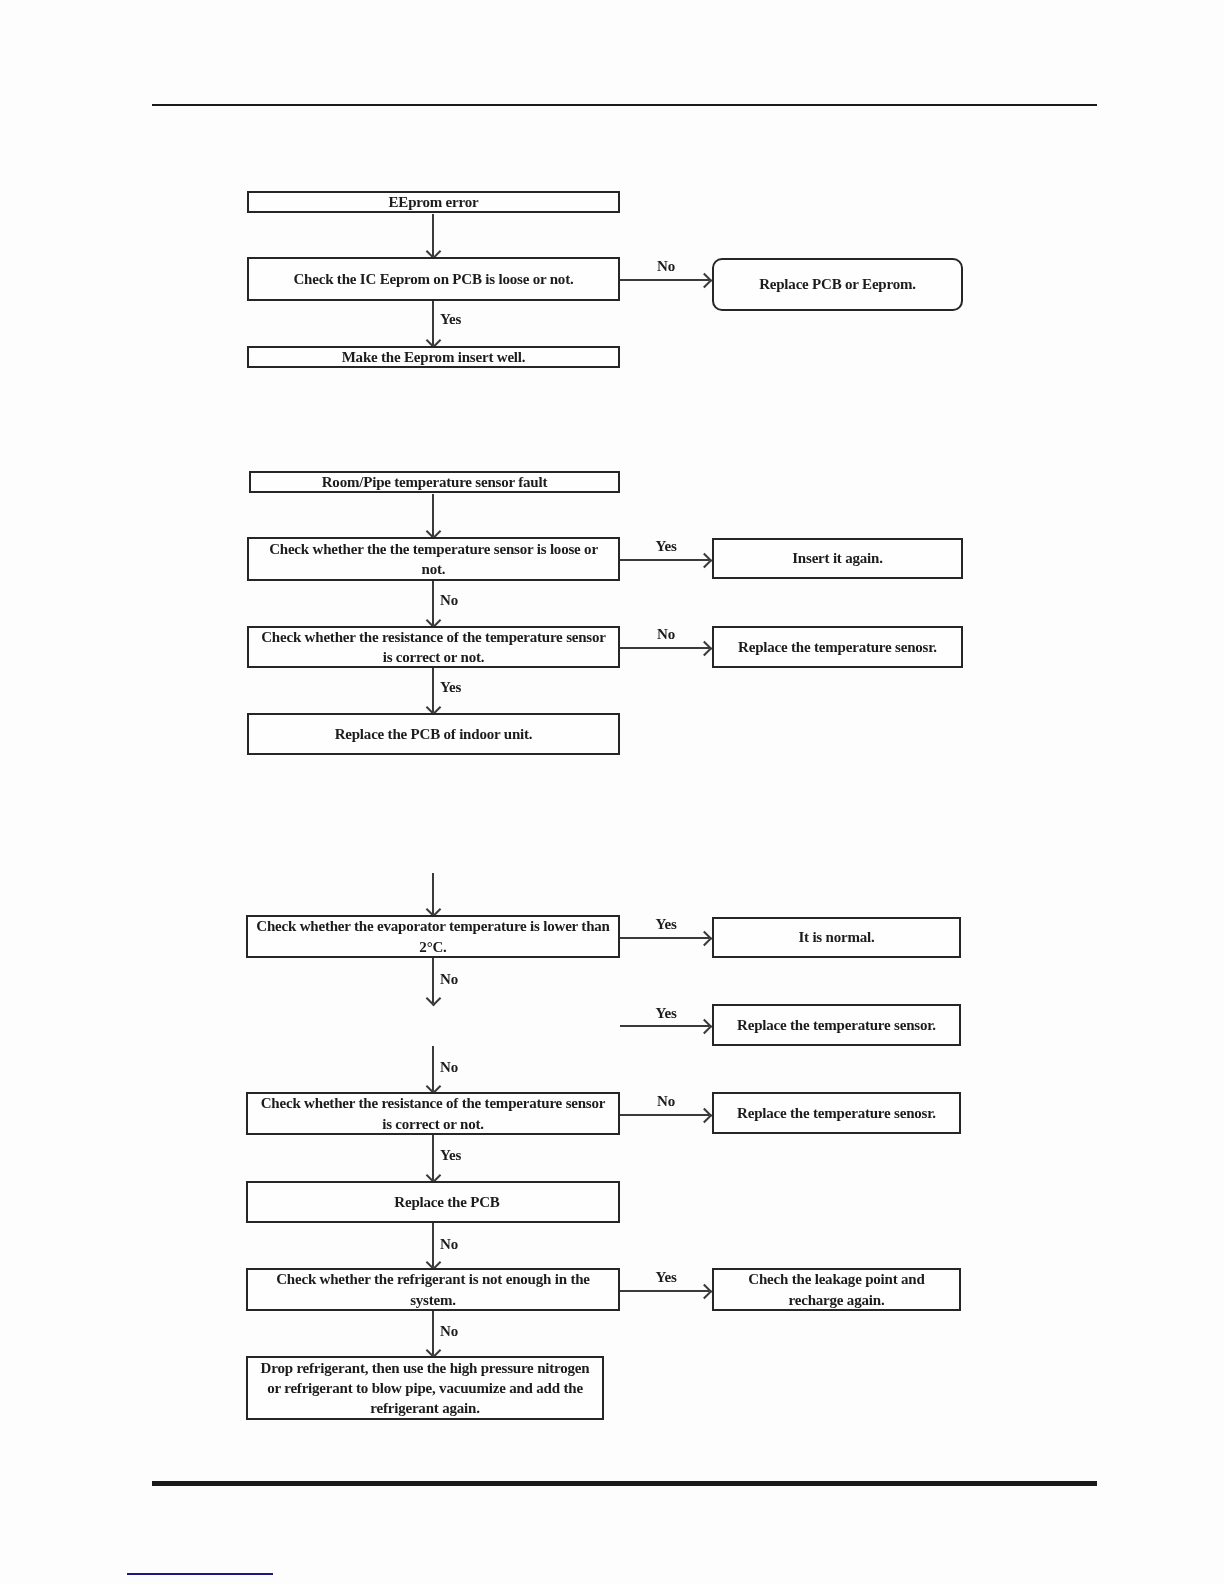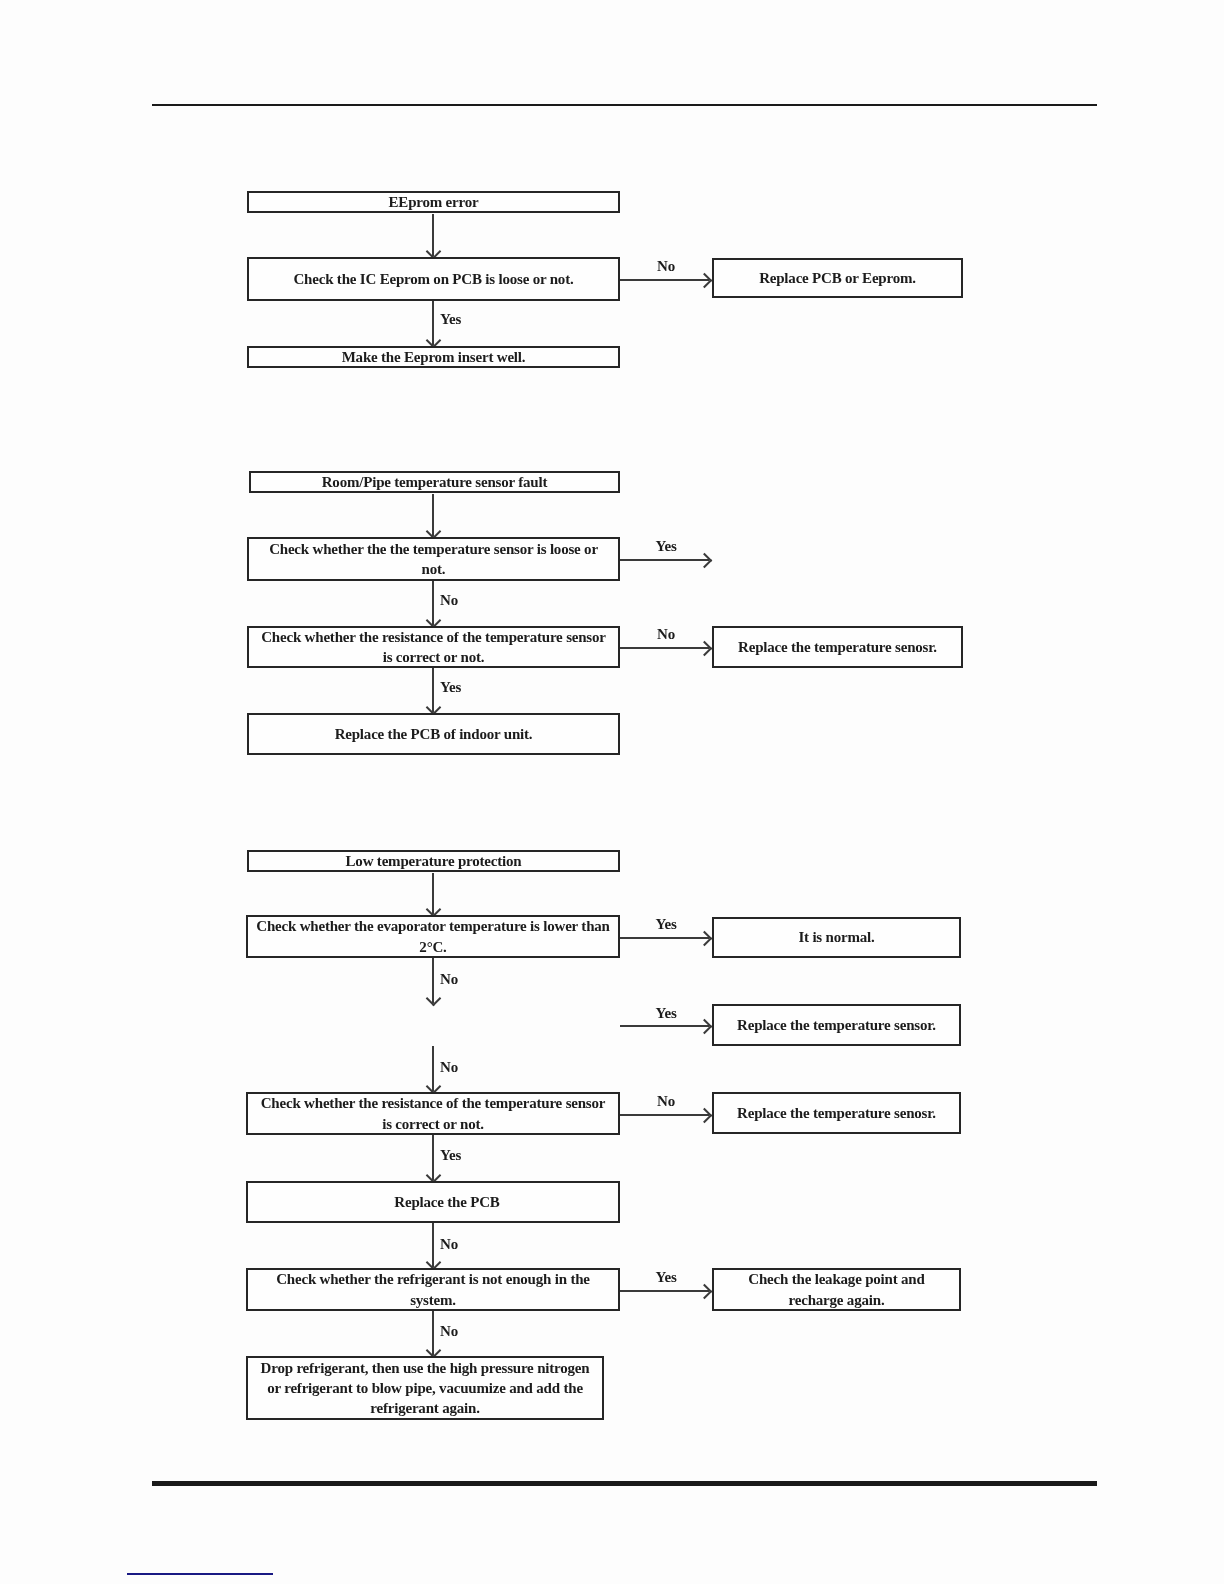--- a/index.html
+++ b/index.html
@@ -90,53 +90,53 @@
 
   <div class="node" style="left:247px; top:191px; width:373px; height:22px;">EEprom error</div>
 
   <div class="arrow-v" style="left:432px; top:214px; height:42px;"></div>
 
   <div class="node" style="left:247px; top:257px; width:373px; height:44px;">Check the IC Eeprom on PCB is loose or not.</div>
 
   <span class="edge-label center" style="left:644px; top:258px;">No</span>
   <div class="arrow-h" style="left:620px; top:279px; width:89px;"></div>
 
-  <div class="node" style="left:712px; top:258px; width:251px; height:40px;">Replace PCB or Eeprom.</div>
+  <div class="node" style="left:712px; top:258px; width:251px; height:53px;border-radius:10px;">Replace PCB or Eeprom.</div>
 
   <span class="edge-label" style="left:440px; top:311px;">Yes</span>
   <div class="arrow-v" style="left:432px; top:301px; height:44px;"></div>
 
   <div class="node" style="left:247px; top:346px; width:373px; height:22px;">Make the Eeprom insert well.</div>
 
   <div class="node" style="left:249px; top:471px; width:371px; height:22px;">Room/Pipe temperature sensor fault</div>
 
   <div class="arrow-v" style="left:432px; top:494px; height:42px;"></div>
 
   <div class="node" style="left:247px; top:537px; width:373px; height:44px;">Check whether the the temperature sensor is loose or not.</div>
 
   <span class="edge-label center" style="left:644px; top:538px;">Yes</span>
   <div class="arrow-h" style="left:620px; top:559px; width:89px;"></div>
 
+  <div class="node" style="left:712px; top:538px; width:251px; height:41px;">Insert it again.</div>
 
   <span class="edge-label" style="left:440px; top:592px;">No</span>
   <div class="arrow-v" style="left:432px; top:581px; height:44px;"></div>
 
   <div class="node" style="left:247px; top:626px; width:373px; height:42px;">Check whether the resistance of the temperature sensor is correct or not.</div>
 
   <span class="edge-label center" style="left:644px; top:626px;">No</span>
   <div class="arrow-h" style="left:620px; top:647px; width:89px;"></div>
 
   <div class="node" style="left:712px; top:626px; width:251px; height:42px;">Replace the temperature senosr.</div>
 
   <span class="edge-label" style="left:440px; top:679px;">Yes</span>
   <div class="arrow-v" style="left:432px; top:668px; height:44px;"></div>
 
   <div class="node" style="left:247px; top:713px; width:373px; height:42px;">Replace the PCB of indoor unit.</div>
 
-  <div class="node" style="left:247px; top:850px; width:373px; height:22px;">Low temperature protection</div>
 
   <div class="arrow-v" style="left:432px; top:873px; height:41px;"></div>
 
   <div class="node" style="left:246px; top:915px; width:374px; height:43px;">Check whether the evaporator temperature is lower than 2°C.</div>
 
   <span class="edge-label center" style="left:644px; top:916px;">Yes</span>
   <div class="arrow-h" style="left:620px; top:937px; width:89px;"></div>
 
   <div class="node" style="left:712px; top:917px; width:249px; height:41px;">It is normal.</div>
 

